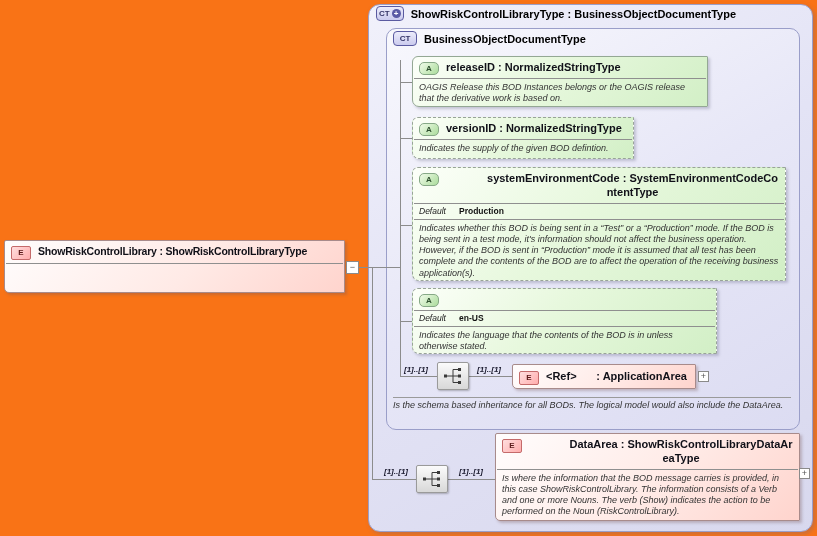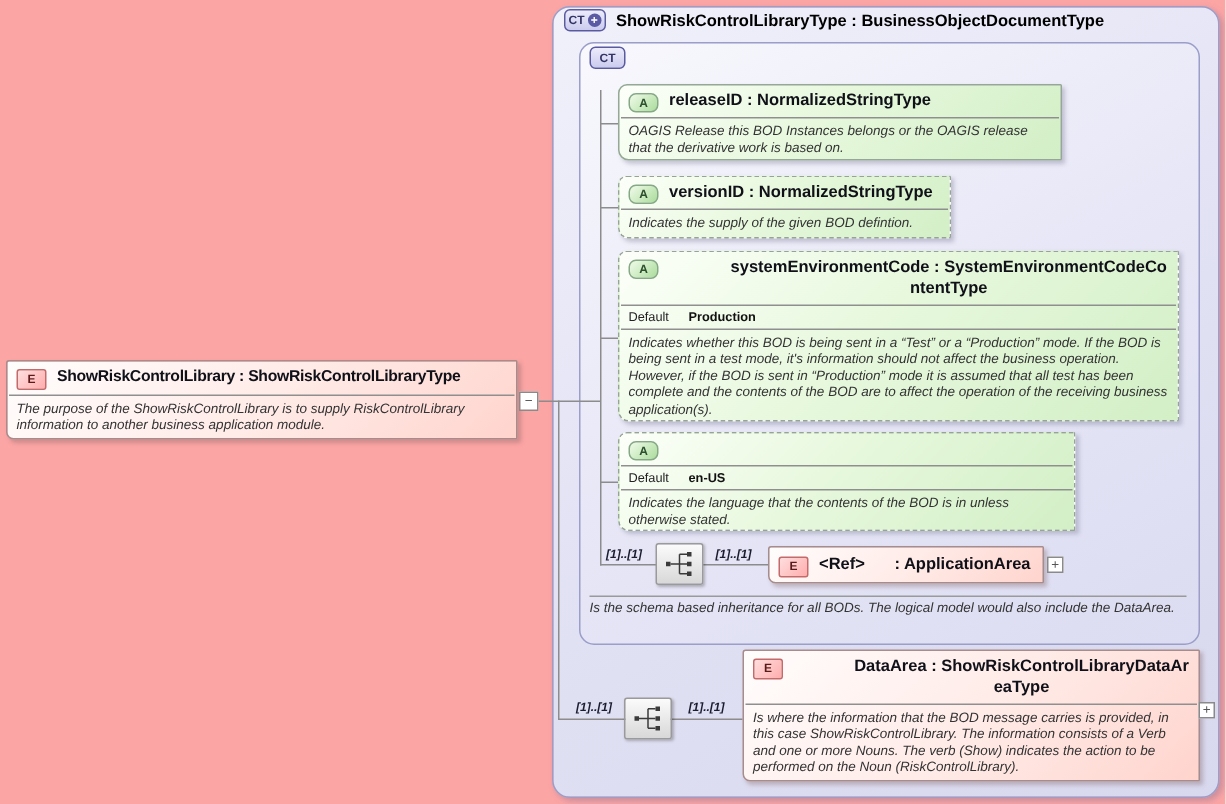--- a/index.html
+++ b/index.html
@@ -1,17 +1,17 @@
 <!DOCTYPE html>
 <html><head>
 <meta charset="utf-8">
 <style>
   html,body{margin:0;padding:0;background:#fff;}
   body{font-family:"Liberation Sans", sans-serif;}
-  #diagram{position:relative;width:817px;height:536px;background:#fca5a5;overflow:hidden;}
+  #diagram{position:relative;width:817px;height:536px;background:#f97316;overflow:hidden;}
 
   
   .line{position:absolute;background:#8c8c8c;z-index:2;}
 
   
   .outer-box{position:absolute;left:368px;top:4px;width:443px;height:526px;
     background:linear-gradient(150deg,#f1f1fb 0%,#e3e3f5 45%,#d8d8ee 100%);
     border:1px solid #9a9ec9;border-radius:12px;box-shadow:2px 2px 4px rgba(100,100,140,.35);z-index:0;}
   .inner-box{position:absolute;left:386px;top:28px;width:412px;height:400px;
     background:linear-gradient(150deg,#f8f8fd 0%,#e7e7f7 50%,#dcdcf2 100%);
@@ -39,21 +39,21 @@
   .elem-box{position:absolute;z-index:3;box-sizing:border-box;
     background:linear-gradient(135deg,#fffdfd 0%,#ffeae6 55%,#ffd4cd 100%);
     border:1px solid #a88b8b;border-radius:2px 1px 1px 5px;box-shadow:2px 2px 3px rgba(120,90,90,.35);}
   .box-title{display:flex;align-items:flex-start;gap:7px;padding:4px 6px 3px;font-weight:bold;font-size:11px;color:#101018;line-height:1.25;}
   .box-title .t{flex:1;min-width:0;}
   .t.nowrap{white-space:nowrap;overflow:hidden;letter-spacing:-0.2px;font-size:10.5px;}
   .t.wrapc{text-align:center;word-break:break-all;margin-left:40px;}
   .sep{border-top:1px solid #8f8f8f;margin:0 1px;}
   .annot{font-style:italic;font-size:9px;color:#333;padding:3px 6px 0;line-height:1.25;}
   .def-row{display:flex;align-items:baseline;padding:2px 6px 3px;font-size:8.5px;}
-  .def-label{color:#222;width:40px;flex:0 0 40px;}
+  .def-label{font-style:italic;color:#222;width:40px;flex:0 0 40px;}
   .def-val{font-weight:bold;color:#111;}
 
   
   .card{position:absolute;font-size:8px;font-weight:bold;font-style:italic;color:#1c1c30;z-index:3;white-space:nowrap;}
 
   
   .seq-btn{position:absolute;width:32px;height:28px;z-index:3;box-sizing:border-box;
     background:linear-gradient(180deg,#fbfbfb,#d8d8d8);border:1px solid #9a9a9a;border-radius:2px;
     box-shadow:1px 1px 2px rgba(0,0,0,.25);display:flex;align-items:center;justify-content:center;}
 
@@ -87,29 +87,29 @@
   <div class="hdr" style="left:376px;top:6px;">
     <span class="ct-badge">
         <span>CT</span>
         <span class="plus-circle">+</span>
       </span>
     <span>ShowRiskControlLibraryType : BusinessObjectDocumentType</span>
   </div>
 
   <div class="hdr" style="left:393px;top:31px;">
     <span class="ct-badge">CT</span>
+    <span>BusinessObjectDocumentType</span>
   </div>
 
   <div class="elem-box" style="left:4px;top:240px;width:341px;min-height:53px;">
     <div class="box-title">
       <span class="e-badge">E</span>
       <span class="t nowrap">ShowRiskControlLibrary : ShowRiskControlLibraryType</span>
     </div>
     <div class="sep"></div>
-    <div class="annot">The purpose of the ShowRiskControlLibrary is to supply RiskControlLibrary information to another business application module.</div>
   </div>
   <div class="pm-btn pm-minus" style="left:346px;top:261px;">−</div>
 
   <div class="attr-box" style="left:412px;top:56px;width:296px;min-height:51px;">
     <div class="box-title">
       <span class="a-badge">A</span>
       <span class="t">releaseID : NormalizedStringType</span>
     </div>
     <div class="sep"></div>
     <div class="annot">OAGIS Release this BOD Instances belongs or the OAGIS release that the derivative work is based on.</div>

